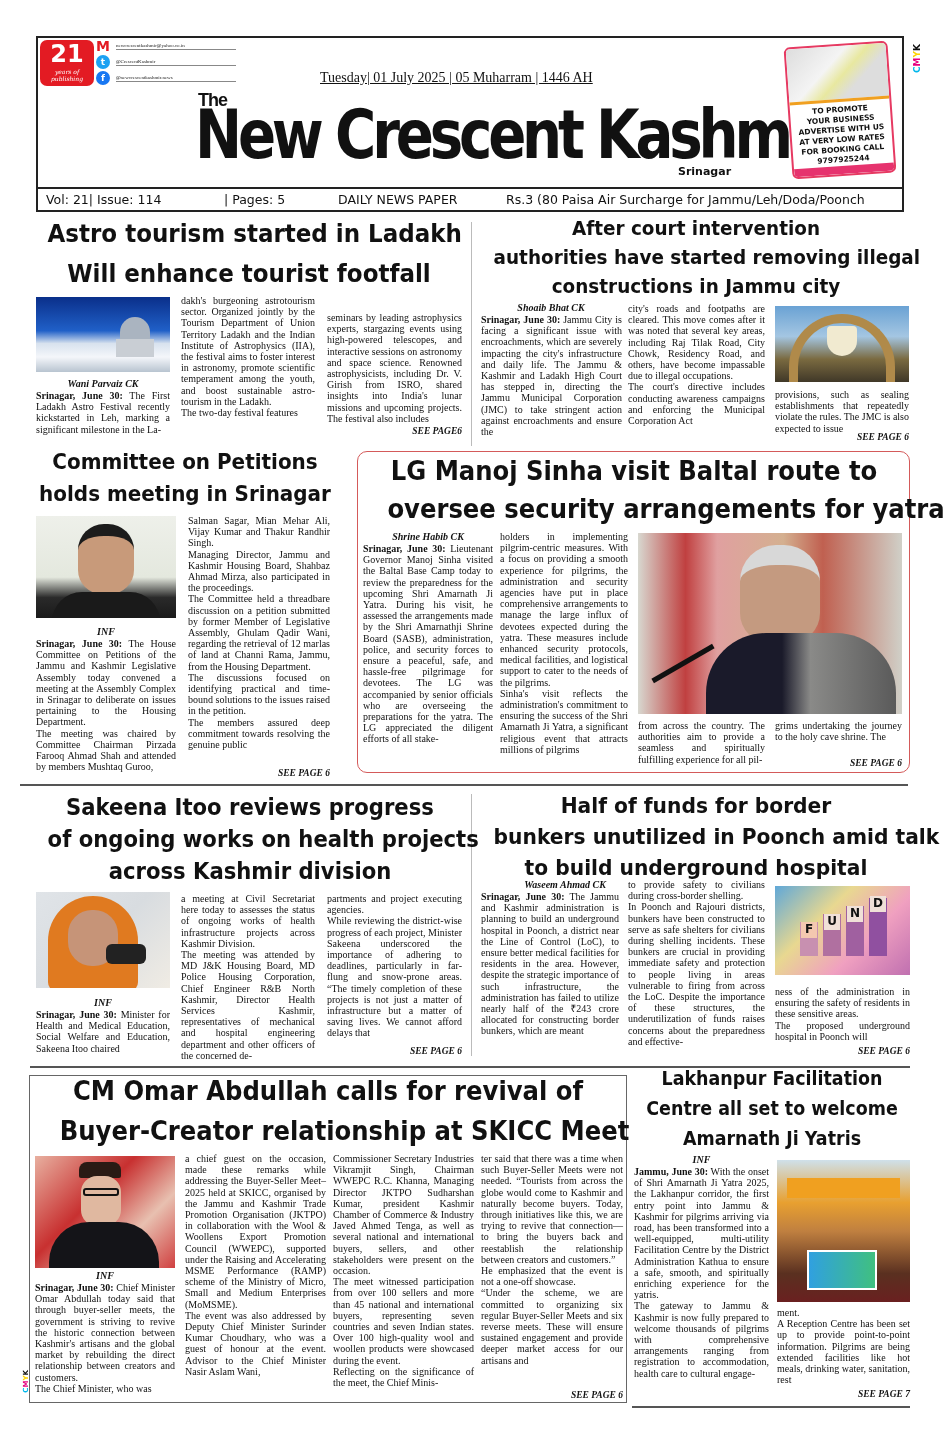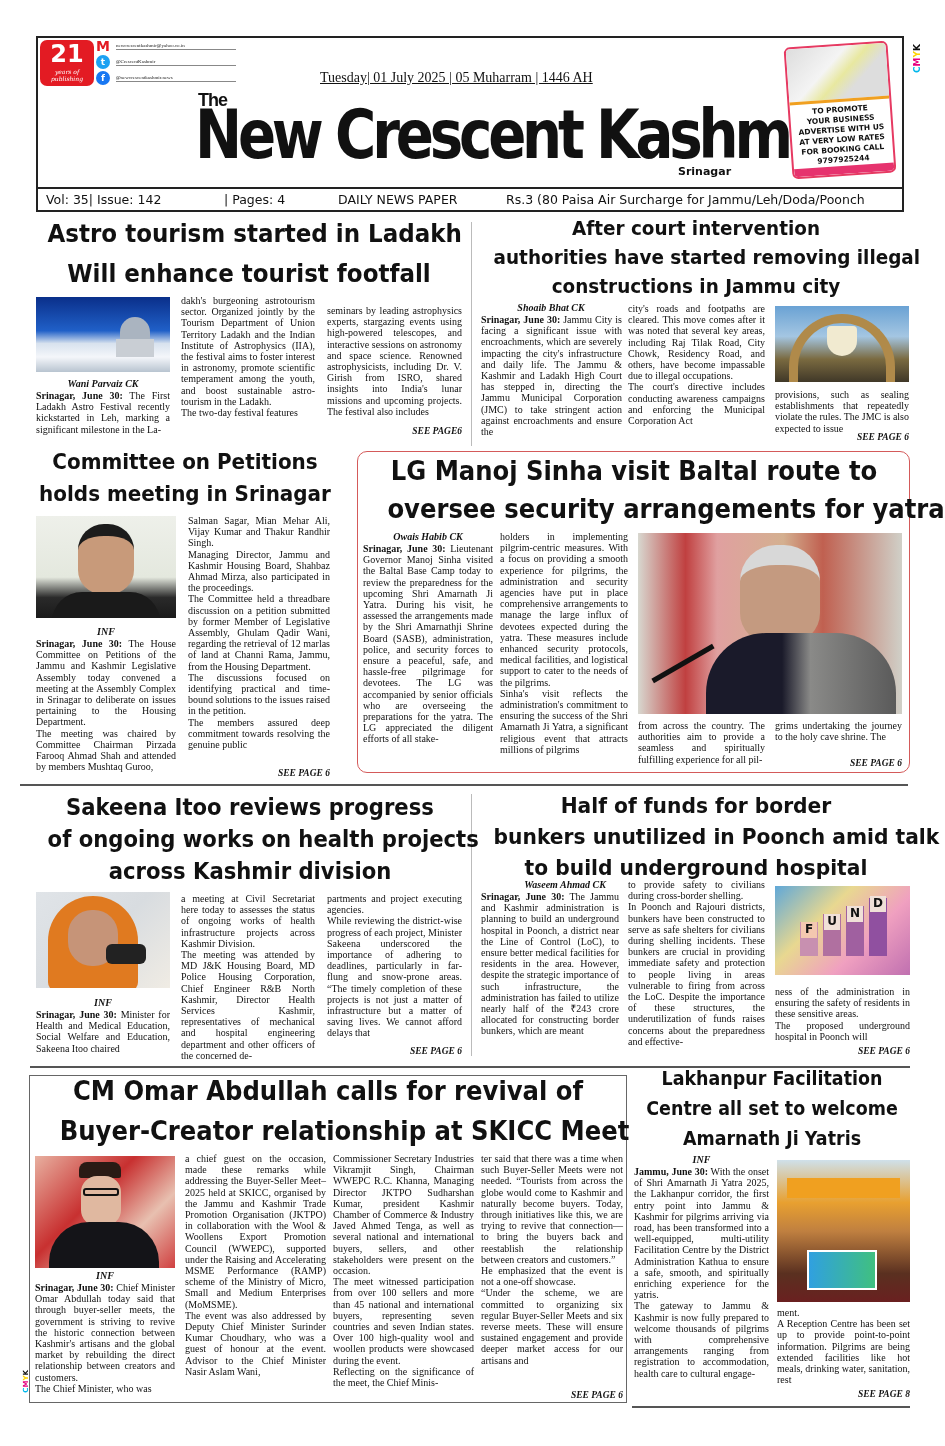--- a/index.html
+++ b/index.html
@@ -79,39 +79,39 @@
     <div>9797925244</div>
   </div>
   <div class="pinkbar"></div>
 </div>
 
 <div class="abs cmyk" style="left:912px;top:44px;">
   <span style="color:#00b7eb">C</span><span style="color:#e6007e">M</span><span style="color:#ffd400">Y</span><span style="color:#111">K</span>
 </div>
 
 <div class="abs infobar">
-  <span style="left:8px;">Vol: 35| Issue: 142</span>
-  <span style="left:186px;">| Pages: 4</span>
+  <span style="left:8px;">Vol: 21| Issue: 114</span>
+  <span style="left:186px;">| Pages: 5</span>
   <span style="left:300px;">DAILY  NEWS PAPER</span>
   <span style="left:468px;">Rs.3 (80 Paisa Air Surcharge for Jammu/Leh/Doda/Poonch</span>
 </div>
 
 <div class="abs rule-v" style="left:471px;top:222px;height:224px;"></div>
 <div class="abs" style="left:30px;top:214px;width:438px;">
   <div class="hl" style="font-size:25px;line-height:40px;transform:scaleX(0.92);">Astro tourism started in Ladakh</div>
   <div class="hl" style="font-size:25px;line-height:40px;transform:scaleX(0.92);">Will enhance tourist footfall</div>
 </div>
 <div class="abs photo" style="left:36px;top:297px;width:134px;height:75px;background:linear-gradient(180deg,#0a2f8a 0%,#2060c8 45%,#d8e2ee 62%,#f4f6fa 80%,#b8c4d0 100%);">
   <div style="position:absolute;left:84px;top:20px;width:30px;height:24px;border-radius:15px 15px 0 0;background:#aab4c0;"></div>
   <div style="position:absolute;left:80px;top:42px;width:38px;height:18px;background:#c9ced4;"></div>
 </div>
 <div class="abs byline" style="left:36px;top:378px;width:134px;">Wani Parvaiz CK</div>
 <div class="abs col" style="left:36px;top:390px;width:134px;"><b>Srinagar, June 30:</b> The First Ladakh Astro Festival recently kickstarted in Leh, marking a significant milestone in the La-</div>
 <div class="abs col" style="left:181px;top:295px;width:134px;">dakh's burgeoning astrotourism sector. Organized jointly by the Tourism Department of Union Territory Ladakh and the Indian Institute of Astrophysics (IIA), the festival aims to foster interest in astronomy, promote scientific temperament among the youth, and boost sustainable astro-tourism in the Ladakh.<br>The two-day festival features</div>
-<div class="abs col" style="left:327px;top:305px;width:135px;">seminars by leading astrophysics experts, stargazing events using high-powered telescopes, and interactive sessions on astronomy and space science. Renowned astrophysicists, including Dr. V. Girish from ISRO, shared insights into India's lunar missions and upcoming projects. The festival also includes</div>
+<div class="abs col" style="left:327px;top:312px;width:135px;">seminars by leading astrophysics experts, stargazing events using high-powered telescopes, and interactive sessions on astronomy and space science. Renowned astrophysicists, including Dr. V. Girish from ISRO, shared insights into India's lunar missions and upcoming projects. The festival also includes</div>
 <div class="abs see" style="left:327px;top:426px;width:135px;">SEE PAGE6</div>
 
 <div class="abs" style="left:476px;top:214px;width:440px;">
   <div class="hl" style="font-size:20px;line-height:29px;transform:scaleX(0.92);">After court intervention</div>
   <div class="hl" style="font-size:20px;line-height:29px;transform:scaleX(0.92);">authorities have started removing illegal</div>
   <div class="hl" style="font-size:20px;line-height:29px;transform:scaleX(0.92);">constructions in Jammu city</div>
 </div>
 <div class="abs byline" style="left:481px;top:302px;width:140px;">Shoaib Bhat CK</div>
 <div class="abs col" style="left:481px;top:314px;width:141px;"><b>Srinagar, June 30:</b> Jammu City is facing a significant issue with encroachments, which are severely impacting the city's infrastructure and daily life. The Jammu &amp; Kashmir and Ladakh High Court has stepped in, directing the Jammu Municipal Corporation (JMC) to take stringent action against encroachments and ensure the</div>
 <div class="abs col" style="left:628px;top:303px;width:137px;">city's roads and footpaths are cleared. This move comes after it was noted that several key areas, including Raj Tilak Road, City Chowk, Residency Road, and others, have become impassable due to illegal occupations.<br>The court's directive includes conducting awareness campaigns and enforcing the Municipal Corporation Act</div>
@@ -133,21 +133,21 @@
 <div class="abs credit" style="left:36px;top:626px;width:140px;">INF</div>
 <div class="abs col" style="left:36px;top:638px;width:140px;"><b>Srinagar, June 30:</b> The House Committee on Petitions of the Jammu and Kashmir Legislative Assembly today convened a meeting at the Assembly Complex in Srinagar to deliberate on issues pertaining to the Housing Department.<br>The meeting was chaired by Committee Chairman Pirzada Farooq Ahmad Shah and attended by members Mushtaq Guroo,</div>
 <div class="abs col" style="left:188px;top:515px;width:142px;">Salman Sagar, Mian Mehar Ali, Vijay Kumar and Thakur Randhir Singh.<br>Managing Director, Jammu and Kashmir Housing Board, Shahbaz Ahmad Mirza, also participated in the proceedings.<br>The Committee held a threadbare discussion on a petition submitted by former Member of Legislative Assembly, Ghulam Qadir Wani, regarding the retrieval of 12 marlas of land at Channi Rama, Jammu, from the Housing Department.<br>The discussions focused on identifying practical and time-bound solutions to the issues raised in the petition.<br>The members assured deep commitment towards resolving the genuine public</div>
 <div class="abs see" style="left:188px;top:768px;width:142px;">SEE PAGE 6</div>
 
 <div class="abs lg-frame"></div>
 <div class="abs" style="left:360px;top:452px;width:548px;">
   <div class="hl" style="font-size:27px;line-height:38px;transform:scaleX(0.9);">LG Manoj Sinha visit Baltal route to</div>
   <div class="hl" style="font-size:27px;line-height:38px;transform:scaleX(0.9);">oversee security arrangements for yatra</div>
 </div>
-<div class="abs byline" style="left:363px;top:531px;width:130px;">Owais Habib CK</div>
+<div class="abs byline" style="left:363px;top:531px;width:130px;">Shrine Habib CK</div>
 <div class="abs col" style="left:363px;top:543px;width:130px;"><b>Srinagar, June 30:</b> Lieutenant Governor Manoj Sinha visited the Baltal Base Camp today to review the preparedness for the upcoming Shri Amarnath Ji Yatra. During his visit, he assessed the arrangements made by the Shri Amarnathji Shrine Board (SASB), administration, police, and security forces to ensure a peaceful, safe, and hassle-free pilgrimage for devotees. The LG was accompanied by senior officials who are overseeing the preparations for the yatra. The LG appreciated the diligent efforts of all stake-</div>
 <div class="abs col" style="left:500px;top:531px;width:128px;">holders in implementing pilgrim-centric measures. With a focus on providing a smooth experience for pilgrims, the administration and security agencies have put in place comprehensive arrangements to manage the large influx of devotees expected during the yatra. These measures include enhanced security protocols, medical facilities, and logistical support to cater to the needs of the pilgrims.<br>Sinha's visit reflects the administration's commitment to ensuring the success of the Shri Amarnath Ji Yatra, a significant religious event that attracts millions of pilgrims</div>
 <div class="abs photo" style="left:638px;top:533px;width:264px;height:181px;background:linear-gradient(90deg,#d8d8d0 0%,#c04040 18%,#e0a0a0 30%,#d4b090 55%,#c06050 70%,#d0d0c8 100%);">
   <div style="position:absolute;left:102px;top:12px;width:80px;height:98px;background:#c49a80;border-radius:36px 36px 30px 30px;border-top:20px solid #d8d8d8;"></div>
   <div style="position:absolute;left:68px;top:100px;width:190px;height:90px;background:linear-gradient(90deg,#1a1a2a 0%,#1a1a2a 40%,#8a8a88 55%,#5a5a5a 100%);border-radius:60px 60px 0 0;"></div>
   <div style="position:absolute;left:10px;top:128px;width:70px;height:5px;background:#111;transform:rotate(-30deg);"></div>
 </div>
 <div class="abs col" style="left:638px;top:720px;width:127px;">from across the country. The authorities aim to provide a seamless and spiritually fulfilling experience for all pil-</div>
 <div class="abs col" style="left:775px;top:720px;width:127px;">grims undertaking the journey to the holy cave shrine. The</div>
 <div class="abs see" style="left:775px;top:758px;width:127px;">SEE PAGE 6</div>
@@ -217,18 +217,18 @@
   <div class="hl" style="font-size:19px;line-height:30px;transform:scaleX(0.92);">Centre all set to welcome</div>
   <div class="hl" style="font-size:19px;line-height:30px;transform:scaleX(0.92);">Amarnath Ji Yatris</div>
 </div>
 <div class="abs credit" style="left:634px;top:1154px;width:135px;">INF</div>
 <div class="abs col" style="left:634px;top:1166px;width:135px;"><b>Jammu, June 30:</b>  With the onset of Shri Amarnath Ji Yatra 2025, the Lakhanpur corridor, the first entry point into Jammu &amp; Kashmir for pilgrims arriving via road, has been transformed into a well-equipped, multi-utility Facilitation Centre by the District Administration Kathua to ensure a safe, smooth, and spiritually enriching experience for the yatris.<br>The gateway to Jammu &amp; Kashmir is now fully prepared to welcome thousands of pilgrims with comprehensive arrangements ranging from registration to accommodation, health care to cultural engage-</div>
 <div class="abs photo" style="left:777px;top:1160px;width:133px;height:142px;background:linear-gradient(180deg,#cfe0ea 0%,#e8a030 30%,#c08040 50%,#5a3020 80%,#6a2020 100%);">
   <div style="position:absolute;left:10px;top:18px;width:113px;height:20px;background:#f0a020;"></div>
   <div style="position:absolute;left:30px;top:90px;width:70px;height:40px;background:linear-gradient(90deg,#30a0e0 0%,#40c080 100%);border:2px solid #fff;"></div>
 </div>
 <div class="abs col" style="left:777px;top:1307px;width:133px;">ment.<br>A Reception Centre has been set up to provide point-to-point information. Pilgrims are being extended facilities like hot meals, drinking water, sanitation, rest</div>
-<div class="abs see" style="left:777px;top:1389px;width:133px;">SEE PAGE 8</div>
+<div class="abs see" style="left:777px;top:1389px;width:133px;">SEE PAGE 7</div>
 
 <div class="abs rule-h" style="left:632px;top:1406px;width:278px;"></div>
 <div class="abs cmyk" style="left:22px;top:1370px;font-size:7px;">
   <span style="color:#00b7eb">C</span><span style="color:#e6007e">M</span><span style="color:#ffd400">Y</span><span style="color:#111">K</span>
 </div>
 
 </body></html>

